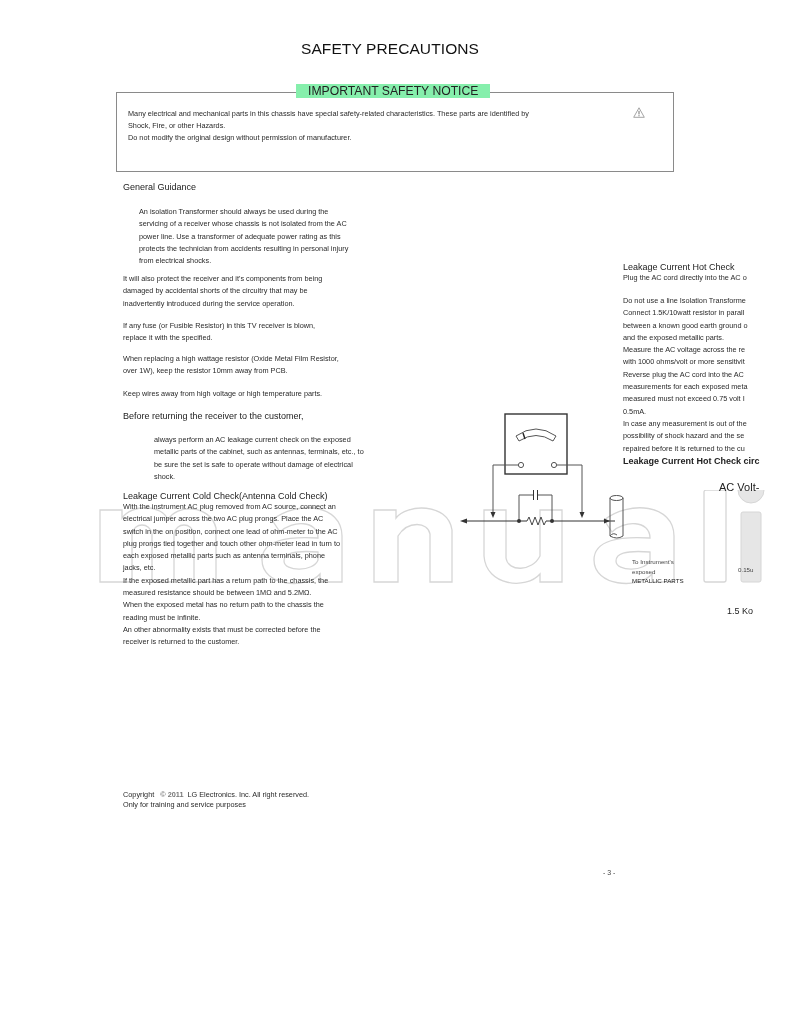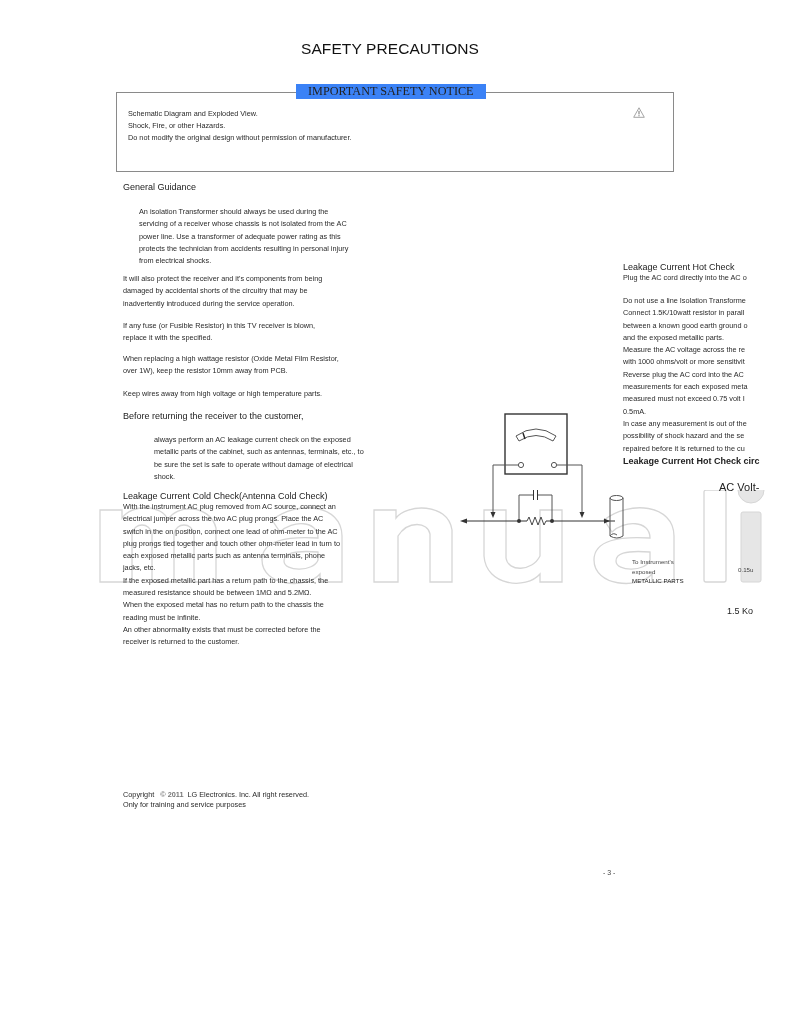--- a/index.html
+++ b/index.html
@@ -10,22 +10,22 @@
     .abs { position: absolute; }
     .page-title {
       left: 0; width: 780px; top: 40px; text-align: center;
       font-size: 15.5px; letter-spacing: 0.1px; color: #111;
     }
     .notice-box {
       left: 116px; top: 92px; width: 558px; height: 80px;
       border: 1.5px solid #8a8a8a; box-sizing: border-box;
     }
     .notice-title {
-      left: 296px; top: 84px; padding: 0 12px; background: #3b82f6;
-      font-size: 12.2px; color: #222; font-family: Liberation Serif, serif;
+      left: 296px; top: 84px; padding: 0 12px; background: #86efac;
+      font-size: 12.2px; color: #222;
     }
     .notice-text {
       left: 128px; top: 108px; width: 490px;
       font-size: 7.3px; line-height: 12px; color: #2a2a2a;
     }
     .notice-text p { margin: 0; }
     .warning-icon { left: 633px; top: 107px; width: 12px; height: 11px; }
 
     .section-heading { font-size: 9px; color: #222; }
     .body-text { font-size: 7.3px; line-height: 12.3px; color: #2a2a2a; width: 240px; }
@@ -65,21 +65,21 @@
     <circle cx="659" cy="0" r="13"></circle>
     <rect x="649" y="22" width="20" height="70" rx="2"></rect>
   </g>
 </svg>
 
 <div class="abs page-title">SAFETY PRECAUTIONS</div>
 
 <div class="abs notice-box"></div>
 <div class="abs notice-title">IMPORTANT SAFETY NOTICE</div>
 <div class="abs notice-text">
-  <p>Schematic Diagram and Exploded View.</p>
+  <p>Many electrical and mechanical parts in this chassis have special safety-related characteristics. These parts are identified by</p>
   <p>Shock, Fire, or other Hazards.</p>
   <p>Do not modify the original design without permission of manufacturer.</p>
 </div>
 <svg class="abs warning-icon" viewBox="0 0 12 11">
   <path d="M6 0.8 L11.3 10.3 L0.7 10.3 Z" fill="none" stroke="#9a9a9a" stroke-width="0.9"></path>
   <rect x="5.4" y="3.8" width="1.2" height="3.6" fill="#8a8a8a"></rect>
   <rect x="5.4" y="8.2" width="1.2" height="1.1" fill="#8a8a8a"></rect>
 </svg>
 
 <div class="abs section-heading" style="left:123px; top:182px;">General Guidance</div>

